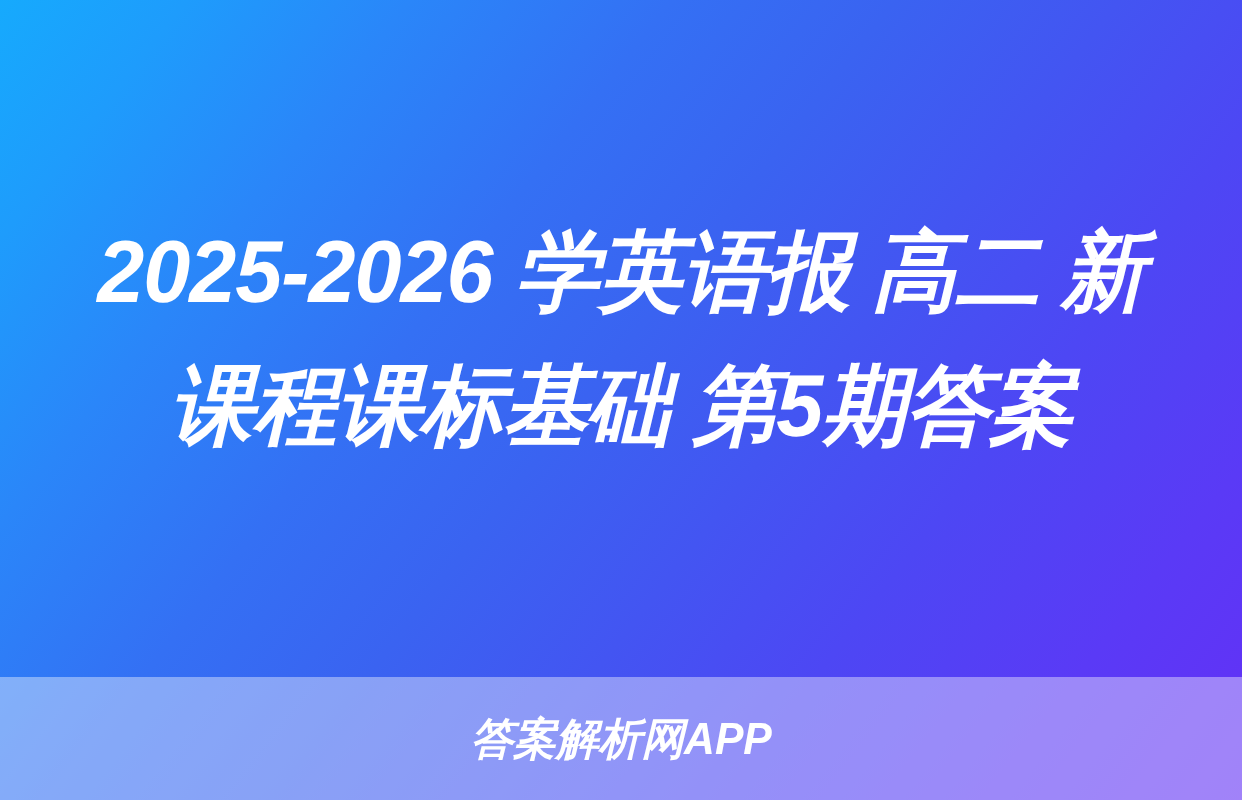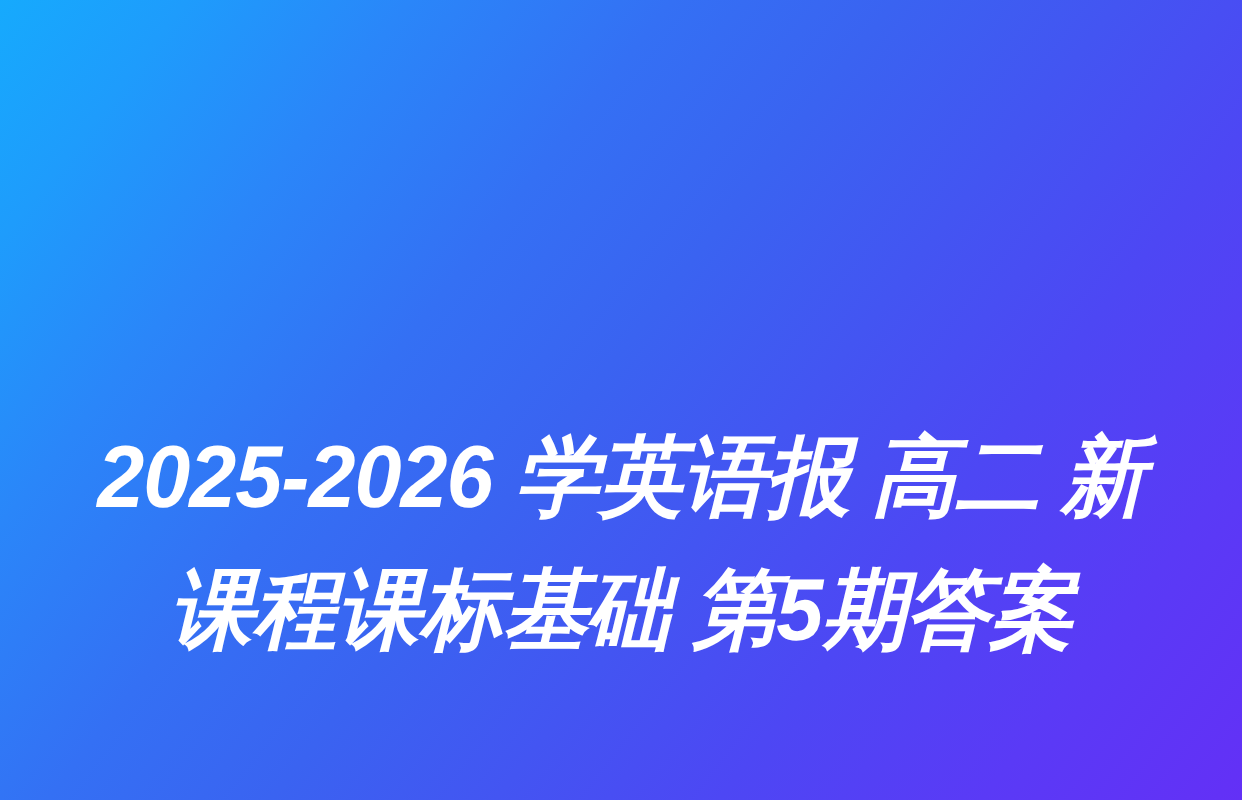--- a/index.html
+++ b/index.html
@@ -29,21 +29,21 @@
   }
 
   
   #title-block {
     position: absolute;
     left: 0;
     right: 0;
     top: 0;
     height: 677px;
     display: flex;
-    align-items: flex-end;
+    align-items: center;
     justify-content: center;
     box-sizing: border-box;
     padding: 0 38px;
   }
   #title-text {
     color: #ffffff;
     font-size: 88px;
     line-height: 1.52;
     font-weight: 700;
     font-style: italic;
@@ -83,14 +83,17 @@
 </style>
 </head>
 <body>
 
 <div id="card">
 
   <div id="title-block">
     <h1 id="title-text">2025-2026 学英语报 高二 新课程课标基础 第5期答案</h1>
   </div>
 
+  <div id="footer-band">
+    <span id="footer-text">答案解析网APP</span>
+  </div>
 
 </div>
 
 </body></html>

